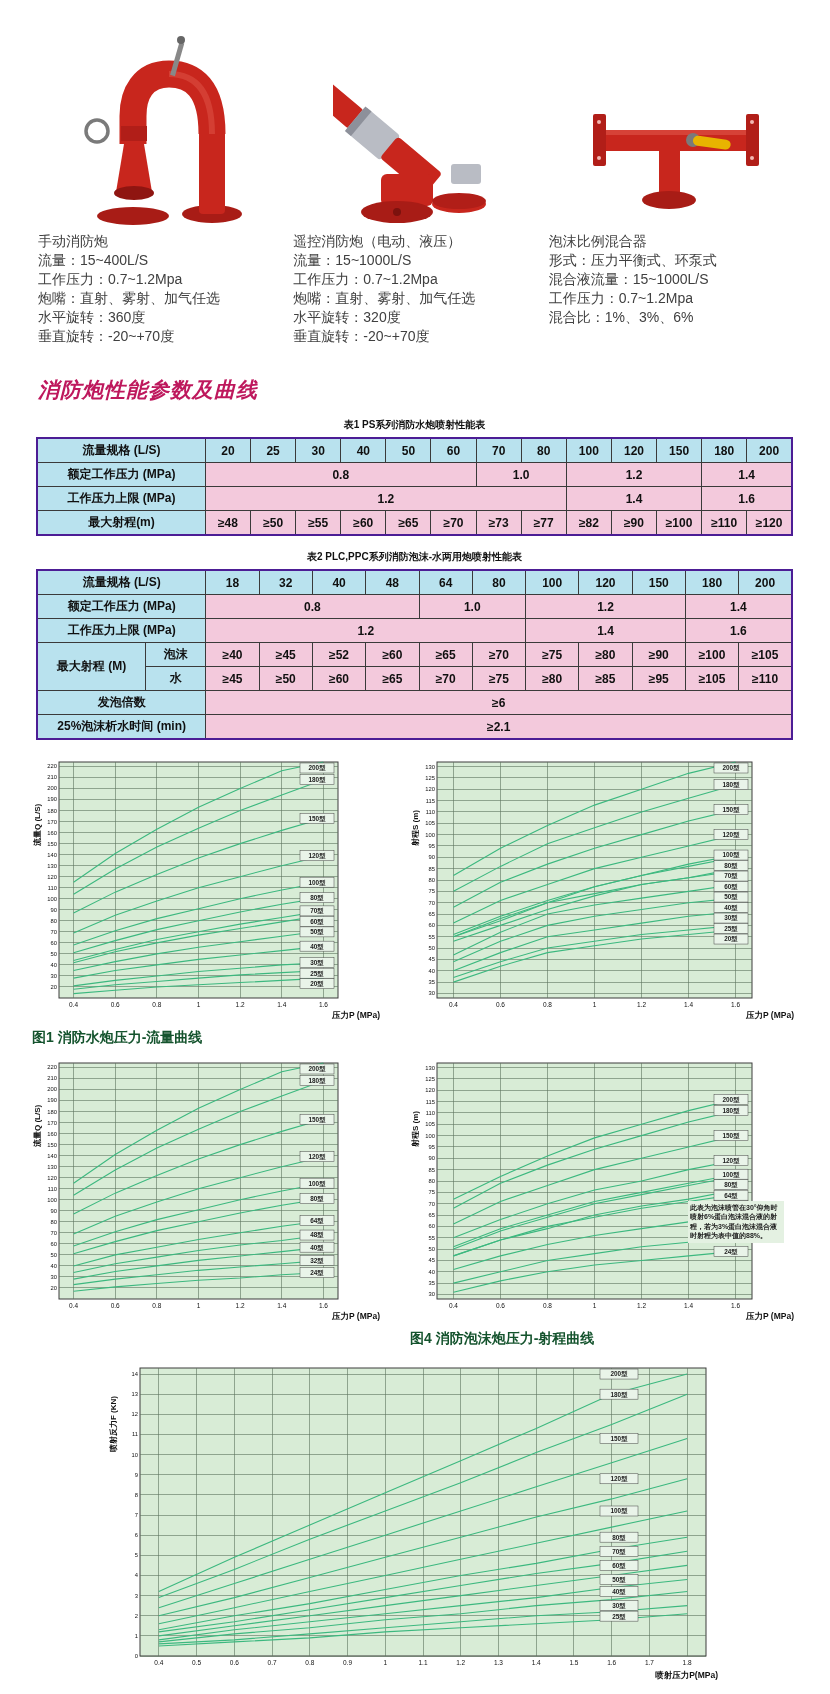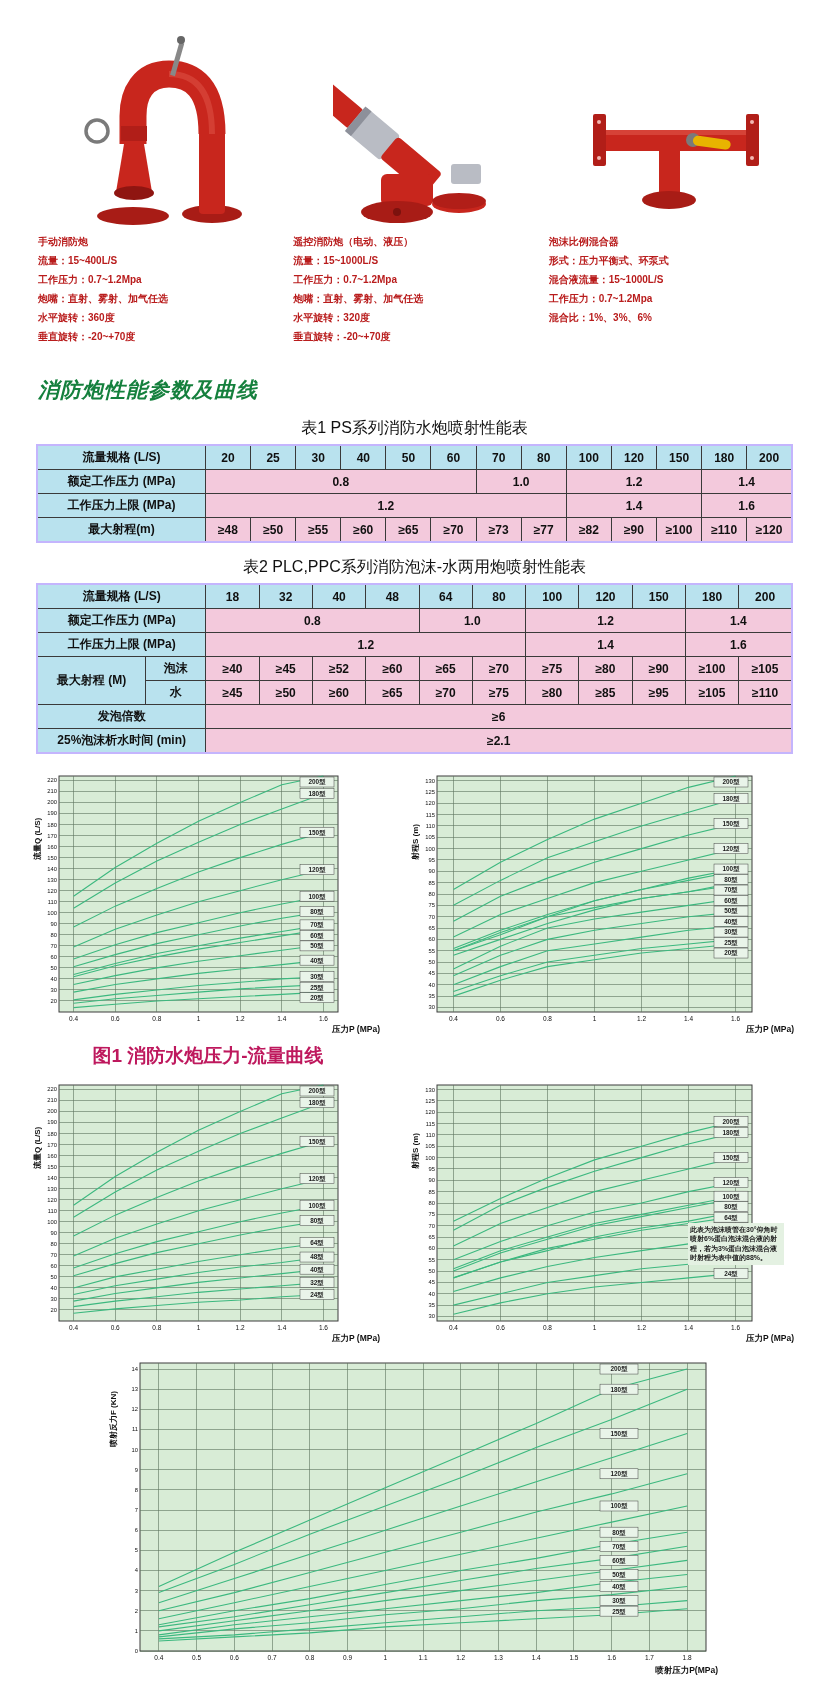--- a/index.html
+++ b/index.html
@@ -2,34 +2,34 @@
 <html><head>
 <meta charset="utf-8">
 <style>
   html,body{margin:0;padding:0;background:#fff;}
   body{width:830px;height:1694px;font-family:"Liberation Sans","DejaVu Sans",sans-serif;position:relative;overflow:hidden;color:#111;}
   
   .products{display:flex;padding:22px 26px 0 38px;}
   .product{flex:1;}
   .photo{height:206px;display:flex;align-items:flex-end;justify-content:center;}
   .ptext{margin-top:4px;}
-  .pline{font-size:10px;font-weight:bold;line-height:19px;color:#b91c1c;white-space:nowrap;}
+  .pline{font-size:14px;font-weight:normal;line-height:19px;color:#404040;white-space:nowrap;}
   
-  .section-title{color:#15803d;font-style:italic;font-weight:bold;font-size:21px;margin:30px 0 14px 38px;letter-spacing:1px;}
+  .section-title{color:#be185d;font-style:italic;font-weight:bold;font-size:21px;margin:30px 0 14px 38px;letter-spacing:1px;}
   
-  .tbl-title{text-align:center;font-weight:normal;font-size:16px;margin:14px 0 5px 36px;width:757px;}
+  .tbl-title{text-align:center;font-weight:bold;font-size:10px;margin:14px 0 5px 36px;width:757px;}
   .tbl-wrap{margin:0 0 0 36px;}
-  table{border-collapse:collapse;width:757px;table-layout:fixed;border:2px solid #c4b5fd;}
+  table{border-collapse:collapse;width:757px;table-layout:fixed;border:2px solid #4c1d95;}
   td{border:1px solid #3a3a3a;font-size:12px;font-weight:bold;text-align:center;padding:3px 0;color:#101010;overflow:hidden;white-space:nowrap;}
   td.h{background:#b9e2ee;}
   td.b{background:#f3c9dc;}
   
   .charts-grid{display:flex;flex-wrap:wrap;justify-content:center;column-gap:26px;margin-top:14px;}
   figure{margin:0;position:relative;}
-  .chart-caption{text-align:center;font-weight:bold;font-size:19px;margin:1px 0 8px;color:#be185d;}
+  .chart-caption{text-align:left;font-weight:bold;font-size:14px;margin:1px 0 8px;color:#14532d;}
   .note{position:absolute;right:14px;top:146px;width:92px;font-size:7px;line-height:1.35;font-weight:bold;color:#222;background:#e4f1e2;padding:2px;}
   .chart5wrap{display:flex;justify-content:center;margin-top:2px;}
   svg text{font-family:"Liberation Sans","DejaVu Sans",sans-serif;}
 </style>
 </head>
 <body>
 
 <div class="products">
 
   <div class="product">
@@ -661,20 +661,21 @@
           <rect x="304" y="157.30769230769232" width="34" height="10" fill="#e9f4e9" stroke="#444" stroke-width="0.5"></rect>
           <text x="321" y="164.70769230769233" font-size="6.4" font-weight="bold" text-anchor="middle" fill="#1c1c1c">40型</text>
           <rect x="304" y="177.73076923076923" width="34" height="10" fill="#e9f4e9" stroke="#444" stroke-width="0.5"></rect>
           <text x="321" y="185.13076923076923" font-size="6.4" font-weight="bold" text-anchor="middle" fill="#1c1c1c">32型</text>
           <rect x="304" y="191.34615384615384" width="34" height="10" fill="#e9f4e9" stroke="#444" stroke-width="0.5"></rect>
           <text x="321" y="198.74615384615385" font-size="6.4" font-weight="bold" text-anchor="middle" fill="#1c1c1c">24型</text>
           <text x="384" y="264" font-size="8.5" font-weight="bold" text-anchor="end" fill="#111">压力P (MPa)</text>
           <text transform="translate(8 92) rotate(-90)" font-size="8" font-weight="bold" fill="#111">射程S (m)</text>
         </svg></div>
     <div class="note">此表为泡沫喷管在30°仰角时喷射6%蛋白泡沫混合液的射程，若为3%蛋白泡沫混合液时射程为表中值的88%。</div>
+    <figcaption class="chart-caption">图4 消防泡沫炮压力-射程曲线</figcaption>
   </figure>
 </div>
 <div class="chart5wrap">
   <figure>
     <div><svg width="614" height="326">
           <rect x="32" y="10" width="566" height="288" fill="#d8ecd6" stroke="#3c3c3c" stroke-width="1"></rect>
           <line x1="50.86666666666668" y1="10" x2="50.86666666666668" y2="298" stroke="#5d745d" stroke-width="0.6" shape-rendering="crispEdges"></line>
           <text x="50.86666666666668" y="307" font-size="6.5" text-anchor="middle" fill="#111">0.4</text>
           <line x1="88.60000000000001" y1="10" x2="88.60000000000001" y2="298" stroke="#5d745d" stroke-width="0.6" shape-rendering="crispEdges"></line>
           <text x="88.60000000000001" y="307" font-size="6.5" text-anchor="middle" fill="#111">0.5</text>

